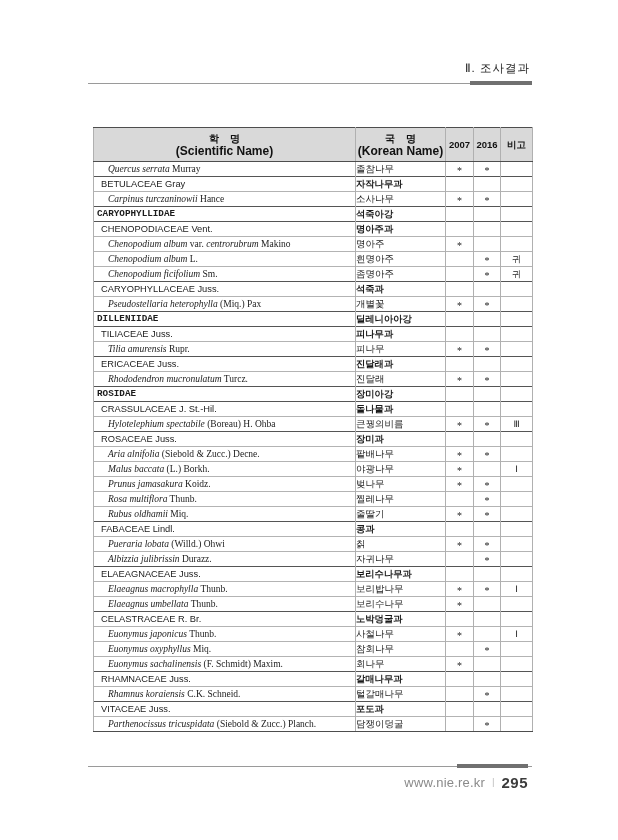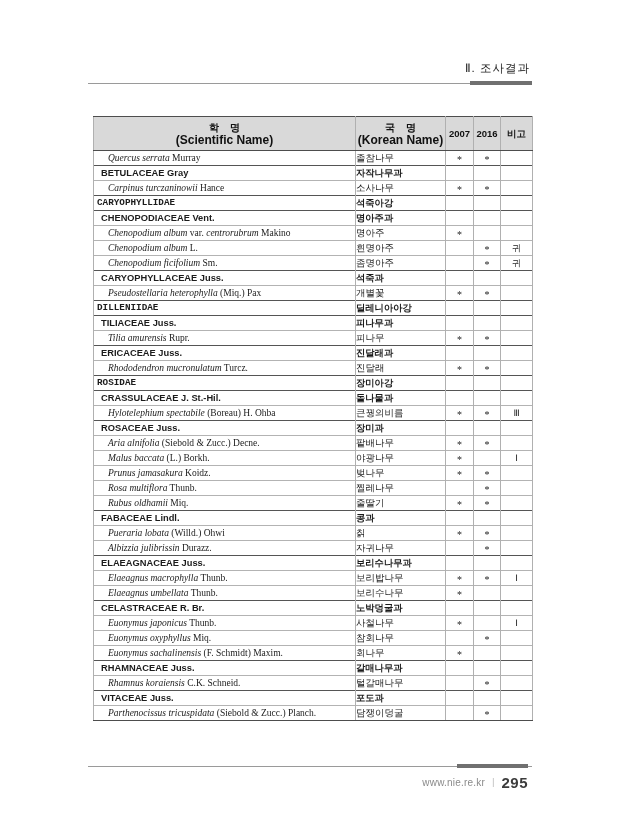--- a/index.html
+++ b/index.html
@@ -11,21 +11,21 @@
   
   .head-title{
     position:absolute;top:61px;right:88px;
     font-family:"Liberation Sans",sans-serif;
     font-size:11.5px;color:#222;letter-spacing:1px;text-align:right;
   }
   .head-rule{position:absolute;top:83px;left:88px;width:444px;height:1px;background:#9a9a9a;}
   .head-rule-thick{position:absolute;top:81px;left:470px;width:62px;height:4px;background:#707070;}
 
   
-  .tbl-wrap{position:absolute;top:116px;left:93px;}
+  .tbl-wrap{position:absolute;top:127px;left:93px;}
   table.species{
     border-collapse:collapse;table-layout:fixed;width:439px;
     font-size:9.5px;
   }
   table.species col.c-sci{width:262px;}
   table.species col.c-kor{width:90px;}
   table.species col.c-y1{width:28px;}
   table.species col.c-y2{width:27px;}
   table.species col.c-note{width:32px;}
 
@@ -41,36 +41,36 @@
   }
   table.species th .h-main{white-space:pre;font-size:10px;}
   table.species th .h-sub{font-size:12px;font-weight:bold;}
   table.species tr{height:14px;}
   table.species td{height:14px;line-height:14px;border-top:1px solid #b3b3b3;}
   table.species tr.family td, table.species tr.subclass td{border-top:1px solid #555555;}
   table.species tr:last-child td{border-bottom:1.5px solid #4d4d4d;}
   table.species td.sci{text-align:left;}
   tr.species td.sci{padding-left:14px;font-family:"Liberation Serif",serif;}
   tr.species td.sci .it{font-style:italic;}
-  tr.family td.sci{padding-left:7px;font-family:"Liberation Sans",sans-serif;font-weight:bold;font-size:9.3px;}
+  tr.family td.sci{padding-left:7px;font-family:"Liberation Sans",sans-serif;font-weight:normal;font-size:9.3px;}
   tr.subclass td.sci{padding-left:3px;font-family:Liberation Mono, monospace;font-weight:bold;font-size:9.3px;}
   td.kor{padding-left:7px;text-align:left;}
   tr.family td.kor, tr.subclass td.kor{font-weight:bold;font-family:"Liberation Sans",sans-serif;font-size:9.3px;}
   td.mark, td.note{text-align:center;}
   td.mark span{position:relative;top:1.5px;font-size:10px;}
   td.note{font-size:9px;}
 
   
   .foot-rule{position:absolute;top:766px;left:88px;width:444px;height:1px;background:#9a9a9a;}
   .foot-rule-thick{position:absolute;top:764px;left:457px;width:71px;height:4px;background:#707070;}
   .footer{
     position:absolute;top:772px;right:90px;height:20px;
     display:flex;align-items:center;font-family:"Liberation Sans",sans-serif;
   }
-  .footer .site{font-size:10px;color:#8a8a8a;letter-spacing:.2px;}
+  .footer .site{font-size:13px;color:#8a8a8a;letter-spacing:.2px;}
   .footer .sep{margin:0 6px;color:#b5b5b5;font-size:9px;}
   .footer .pagenum{font-size:15px;color:#3c3c3c;letter-spacing:.5px;font-weight:bold;}
 </style>
 </head>
 <body>
 
 <div class="page">
 
   <div class="head-title">Ⅱ. 조사결과</div>
   <div class="head-rule"></div>

